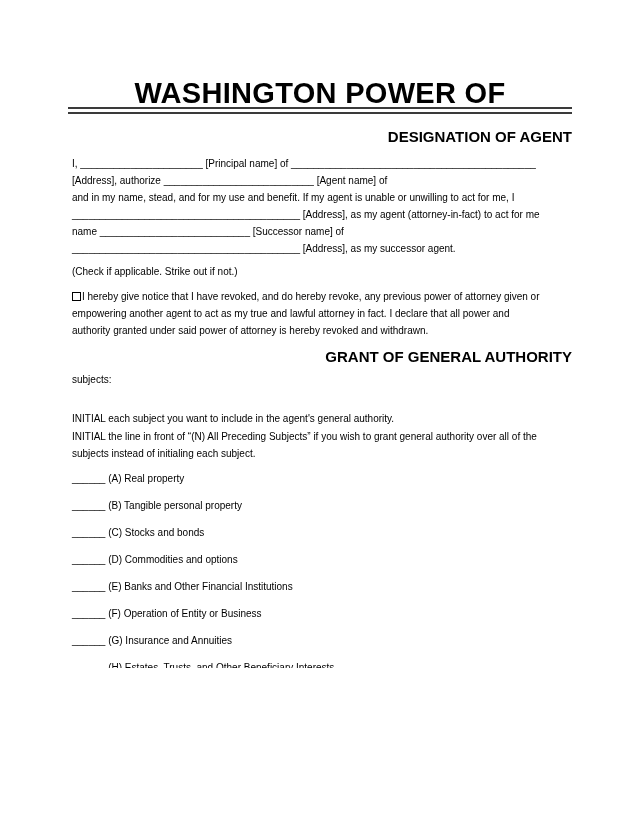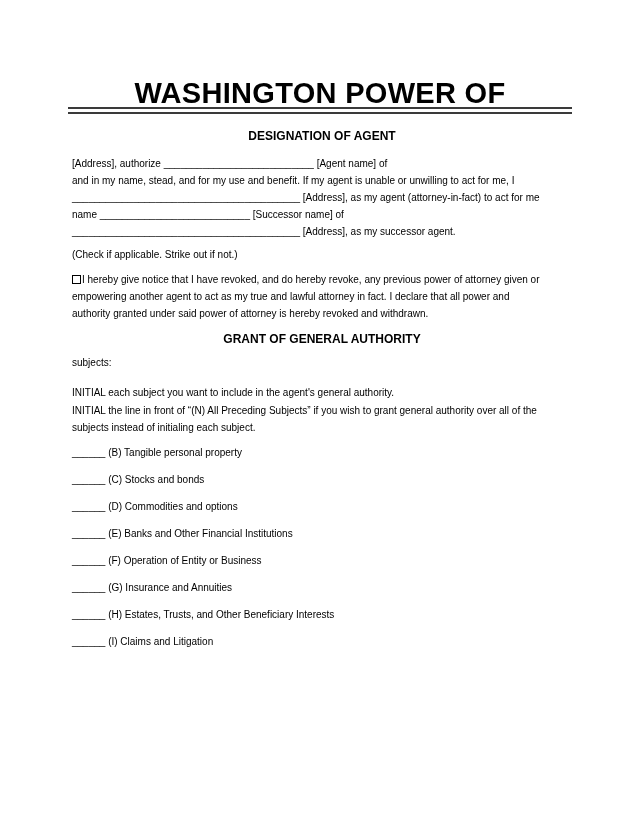--- a/index.html
+++ b/index.html
@@ -26,36 +26,36 @@
   }
   .rule {
     margin: -2px 0 0 -4px;
     width: 504px;
     height: 3px;
     border-top: 2px solid #3a3a3a;
     border-bottom: 2px solid #3a3a3a;
   }
   .heading {
     margin-top: 14px;
-    font-size: 12px;
+    font-size: 15px;
     line-height: 17px;
     font-weight: 700;
-    text-align: center;
+    text-align: right;
   }
   .line {
     font-size: 10px;
     line-height: 17px;
     white-space: pre;
   }
   .first-para   { margin-top: 10px; }
   .check-note   { margin-top: 6px; }
   .revocation   { margin-top: 8px; }
   .grant-heading{ margin-top: 9px; }
   .intro        { margin-top: 6px; }
-  .initial-each { margin-top: 13px; }
+  .initial-each { margin-top: 22px; }
   .initial-all  { margin-top: 1px; }
   .subjects     { margin-top: 8px; }
   .subject + .subject { margin-top: 10px; }
   .checkbox {
     display: inline-block;
     width: 7px;
     height: 7px;
     border: 1px solid #000000;
     margin-right: 1px;
     position: relative;
@@ -79,20 +79,21 @@
     <span class="title-line">WASHINGTON POWER OF</span>
   </h1>
 
   <div class="content">
 
     <div class="rule"></div>
 
     <div class="heading">DESIGNATION OF AGENT</div>
 
     <div class="first-para">
+      <div class="line">I, ______________________ [Principal name] of ____________________________________________</div>
       <div class="line">[Address], authorize ___________________________ [Agent name] of</div>
       <div class="line">and in my name, stead, and for my use and benefit. If my agent is unable or unwilling to act for me, I</div>
       <div class="line">_________________________________________ [Address], as my agent (attorney-in-fact) to act for me</div>
       <div class="line">name ___________________________ [Successor name] of</div>
       <div class="line">_________________________________________ [Address], as my successor agent.</div>
     </div>
 
     <div class="line check-note">(Check if applicable. Strike out if not.)</div>
 
     <div class="revocation">
@@ -108,20 +109,21 @@
     </div>
 
     <div class="line initial-each">INITIAL each subject you want to include in the agent's general authority.</div>
 
     <div class="initial-all">
       <div class="line">INITIAL the line in front of “(N) All Preceding Subjects” if you wish to grant general authority over all of the</div>
       <div class="line">subjects instead of initialing each subject.</div>
     </div>
 
     <div class="subjects">
+      <div class="line subject">______ (A) Real property</div>
       <div class="line subject">______ (B) Tangible personal property</div>
       <div class="line subject">______ (C) Stocks and bonds</div>
       <div class="line subject">______ (D) Commodities and options</div>
       <div class="line subject">______ (E) Banks and Other Financial Institutions</div>
       <div class="line subject">______ (F) Operation of Entity or Business</div>
       <div class="line subject">______ (G) Insurance and Annuities</div>
       <div class="line subject">______ (H) Estates, Trusts, and Other Beneficiary Interests</div>
       <div class="line subject">______ (I) Claims and Litigation</div>
     </div>
 

